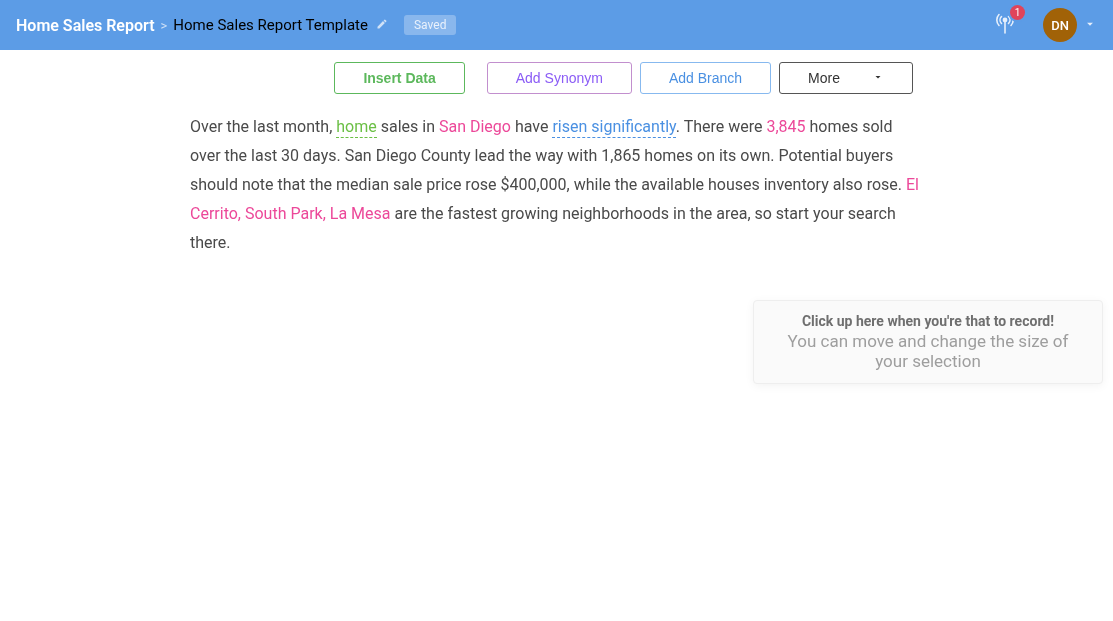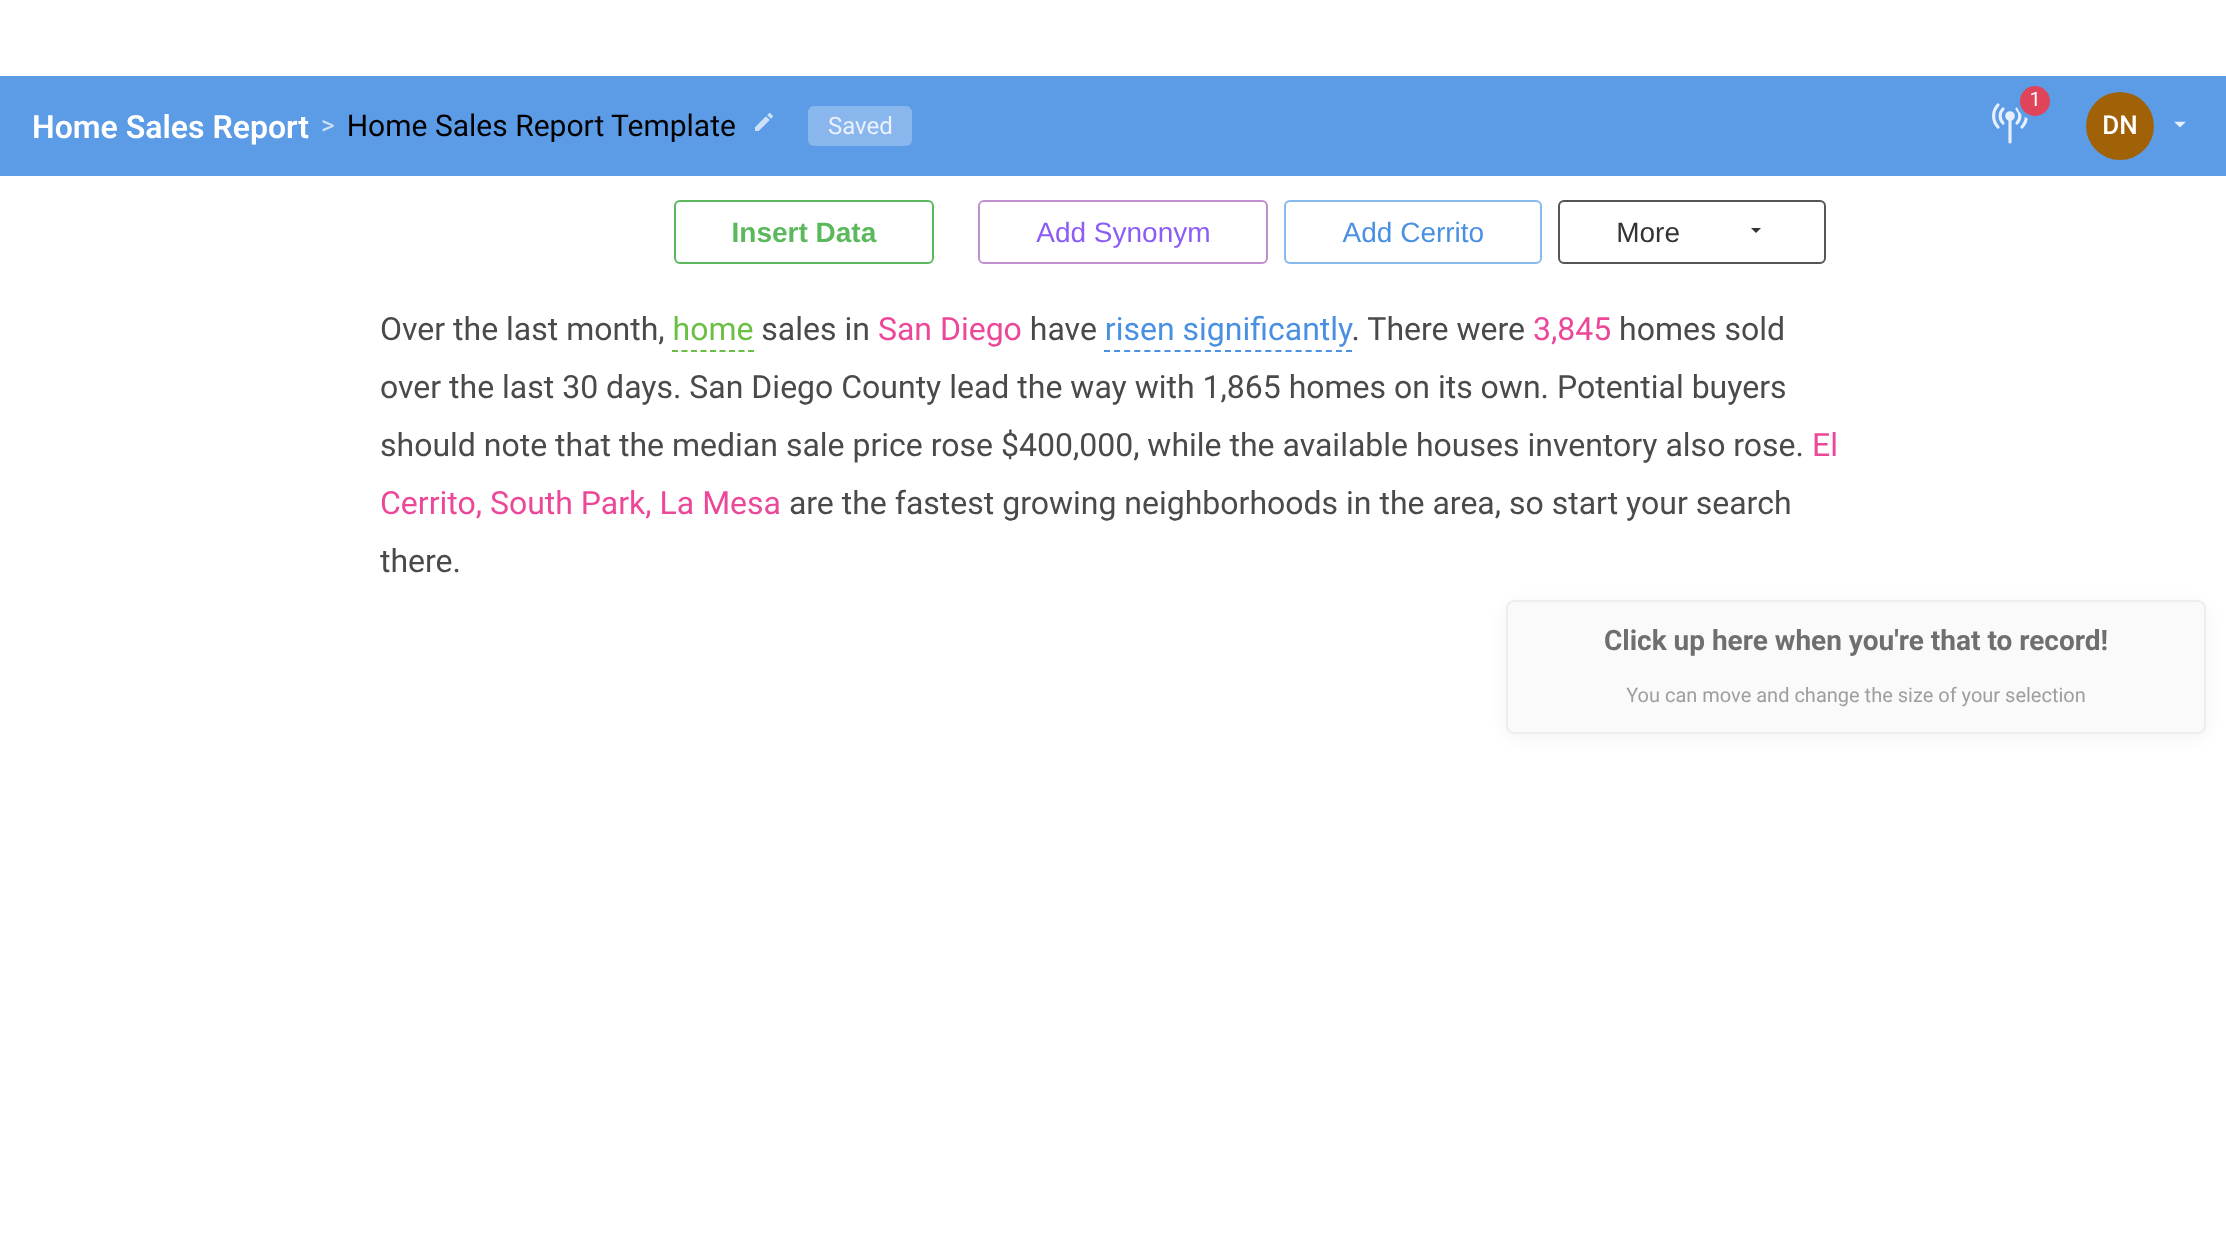--- a/index.html
+++ b/index.html
@@ -5,21 +5,20 @@
   * { box-sizing: border-box; margin: 0; padding: 0; }
   html, body { width: 1113px; height: 621px; font-family: -apple-system, BlinkMacSystemFont, "Segoe UI", Roboto, "Helvetica Neue", Arial, sans-serif; background: #fff; color: #333; }
   
   .header {
     background: #5c9ce6;
     height: 50px;
     display: flex;
     align-items: center;
     padding: 0 16px;
     color: #fff;
-    margin-top: 38px;
   }
   .breadcrumb {
     display: flex;
     align-items: center;
     gap: 6px;
     font-size: 15px;
   }
   .breadcrumb .title {
     font-weight: 600;
     color: #fff;
@@ -98,21 +97,21 @@
     top: 300px;
     width: 350px;
     background: #fafafa;
     border: 1px solid #eee;
     border-radius: 4px;
     padding: 12px 16px;
     text-align: center;
     box-shadow: 0 2px 10px rgba(0,0,0,0.05);
   }
   .hint-box .hint-title { font-weight: 700; font-size: 14px; color: #6f6f6f; }
-  .hint-box .hint-sub { font-size: 10px; color: #9e9e9e; margin-top: 14px; }
+  .hint-box .hint-sub { font-size: 17px; color: #9e9e9e; margin-top: 2px; }
 </style>
 </head>
 <body>
 
 <div class="header">
   <div class="breadcrumb">
     <span class="title">Home Sales Report</span>
     <span class="sep">&gt;</span>
     <span class="subtitle">Home Sales Report Template</span>
     <span class="edit-icon">
@@ -140,21 +139,21 @@
   <span class="user-chevron">
     <svg width="14" height="14" viewBox="0 0 24 24" fill="currentColor">
         <path d="M7 10l5 5 5-5z"></path>
       </svg>
   </span>
 </div>
 
 <div class="toolbar">
   <button class="btn btn-green">Insert Data</button>
   <button class="btn btn-purple">Add Synonym</button>
-  <button class="btn btn-blue">Add Cerrito</button>
+  <button class="btn btn-blue">Add Branch</button>
   <button class="btn btn-dark">
     <span>More</span>
     <span class="chev">
       <svg width="12" height="12" viewBox="0 0 24 24" fill="currentColor">
           <path d="M7 10l5 5 5-5z"></path>
         </svg>
     </span>
   </button>
 </div>
 

